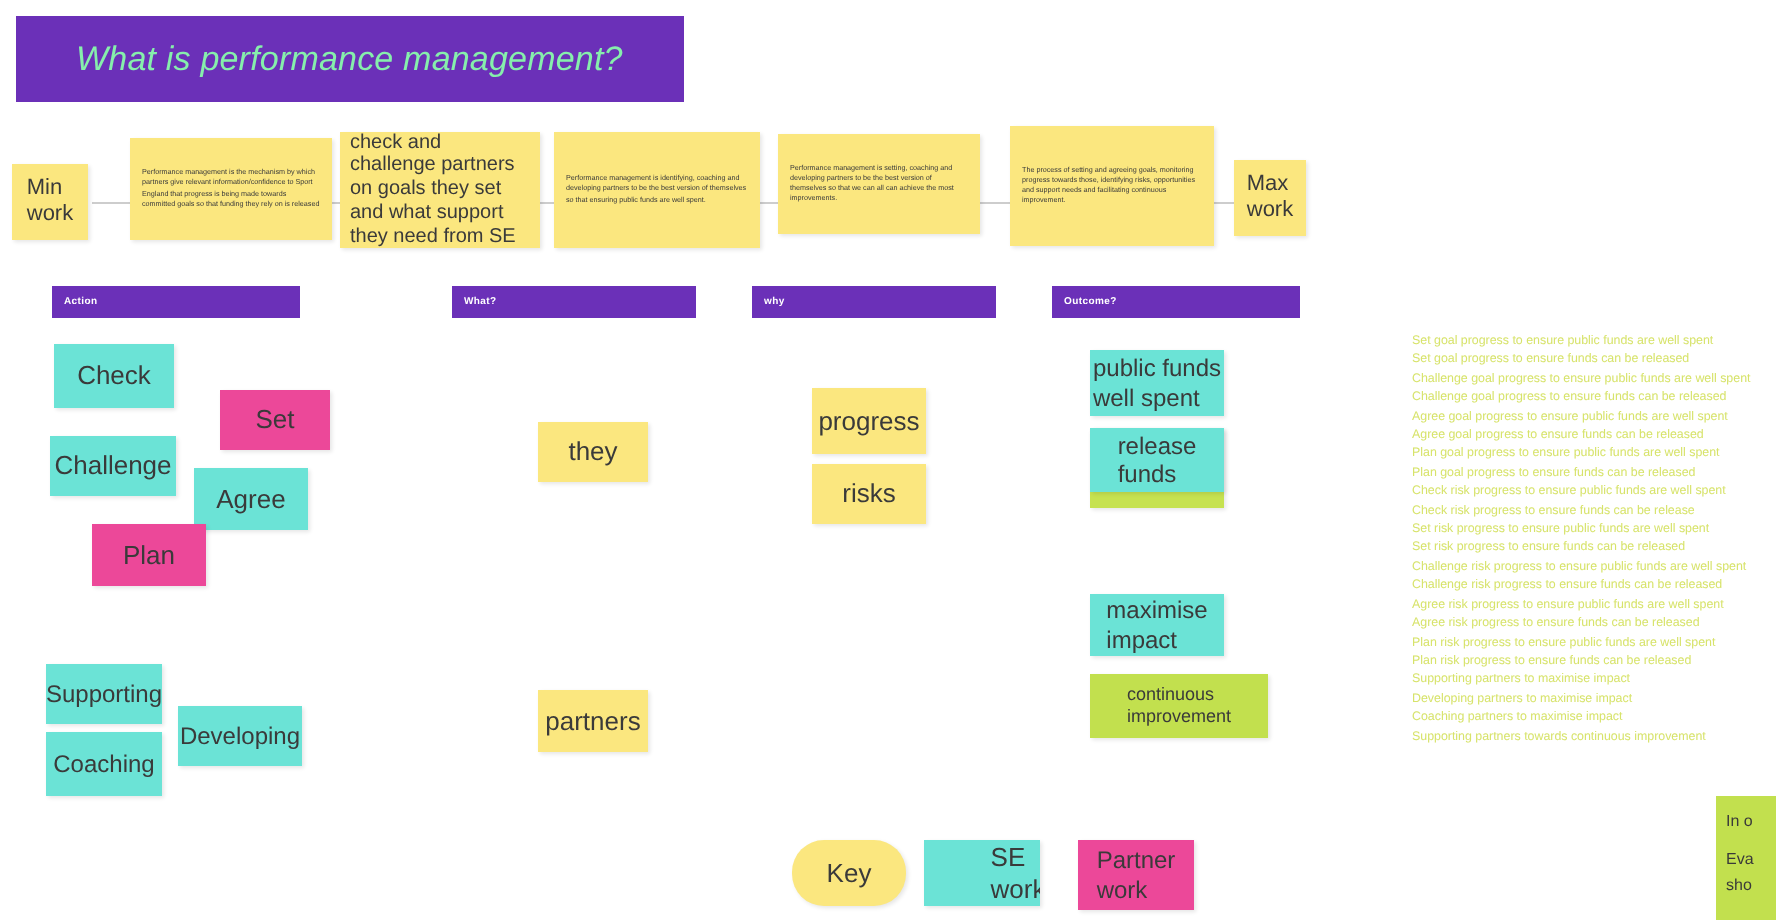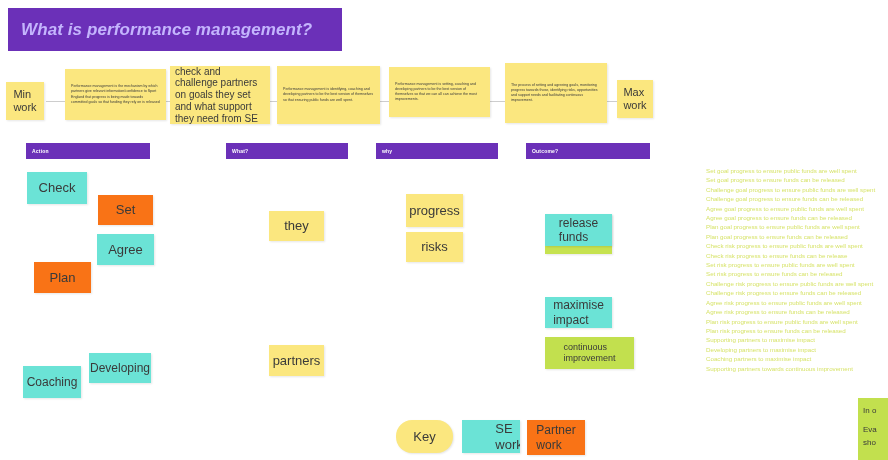--- a/index.html
+++ b/index.html
@@ -28,45 +28,45 @@
     position: absolute;
     left: 8px;
     top: 8px;
     width: 334px;
     height: 43px;
     background: #6B30B8;
     display: flex;
     align-items: center;
   }
   .title-banner .title-text {
-    color: #c4b5fd;
+    color: #86efac;
     font-style: italic;
-    font-weight: bold;
+    font-weight: normal;
     font-size: 17px;
-    padding-left: 13px;
+    padding-left: 30px;
     letter-spacing: 0.1px;
     white-space: nowrap;
   }
 
   
   .note {
     position: absolute;
     box-sizing: border-box;
     display: flex;
     align-items: center;
     justify-content: center;
     text-align: left;
     color: #3a3a3a;
     line-height: 1.18;
     overflow: hidden;
     box-shadow: 1px 1px 2px rgba(0,0,0,0.10);
   }
   .yellow  { background: #FBE77F; }
   .teal    { background: #6BE3D6; }
-  .green   { background: #f97316; }
+  .green   { background: #ec4899; margin-left: 12px; }
   .lime    { background: #C2E04E; }
   .limeS   { background: #C6E250; }
 
   .bigtext { font-size: 13px; }
   .midtext { font-size: 12px; }
   .tiny    { font-size: 3.6px; line-height: 1.45; padding: 4px 6px; }
 
   
   .connector {
     position: absolute;
@@ -159,38 +159,42 @@
     <span>why</span>
   </div>
   <div class="cat-bar" style="left:526px; top:143px; width:124px;">
     <span>Outcome?</span>
   </div>
 
   <div class="note teal bigtext" style="left:27px; top:172px; width:60px; height:32px;">Check</div>
 
   <div class="note green bigtext" style="left:98px; top:195px; width:55px; height:30px;">Set</div>
 
+  <div class="note teal bigtext" style="left:25px; top:218px; width:63px; height:30px;">Challenge</div>
 
   <div class="note teal bigtext" style="left:97px; top:234px; width:57px; height:31px;">Agree</div>
 
   <div class="note green bigtext" style="left:34px; top:262px; width:57px; height:31px;">Plan</div>
 
+  <div class="note teal midtext" style="left:23px; top:332px; width:58px; height:30px;">Supporting</div>
 
   <div class="note teal midtext" style="left:89px; top:353px; width:62px; height:30px;">Developing</div>
 
   <div class="note teal midtext" style="left:23px; top:366px; width:58px; height:32px;">Coaching</div>
 
   <div class="note yellow bigtext" style="left:269px; top:211px; width:55px; height:30px;">they</div>
 
   <div class="note yellow bigtext" style="left:406px; top:194px; width:57px; height:33px;">progress</div>
 
   <div class="note yellow bigtext" style="left:406px; top:232px; width:57px; height:30px;">risks</div>
 
   <div class="note yellow bigtext" style="left:269px; top:345px; width:55px; height:31px;">partners</div>
 
+  <div class="note teal midtext" style="left:545px; top:175px; width:67px; height:33px; white-space:pre-line;">public funds
+well spent</div>
 
   <div class="note limeS" style="left:545px; top:214px; width:67px; height:40px;"></div>
 
   <div class="note teal midtext" style="left:545px; top:214px; width:67px; height:32px; white-space:pre-line;">release
 funds</div>
 
   <div class="note teal midtext" style="left:545px; top:297px; width:67px; height:31px; white-space:pre-line;">maximise
 impact</div>
 
   <div class="note lime" style="left:545px; top:337px; width:89px; height:32px; white-space:pre-line; font-size:9px;">continuous

